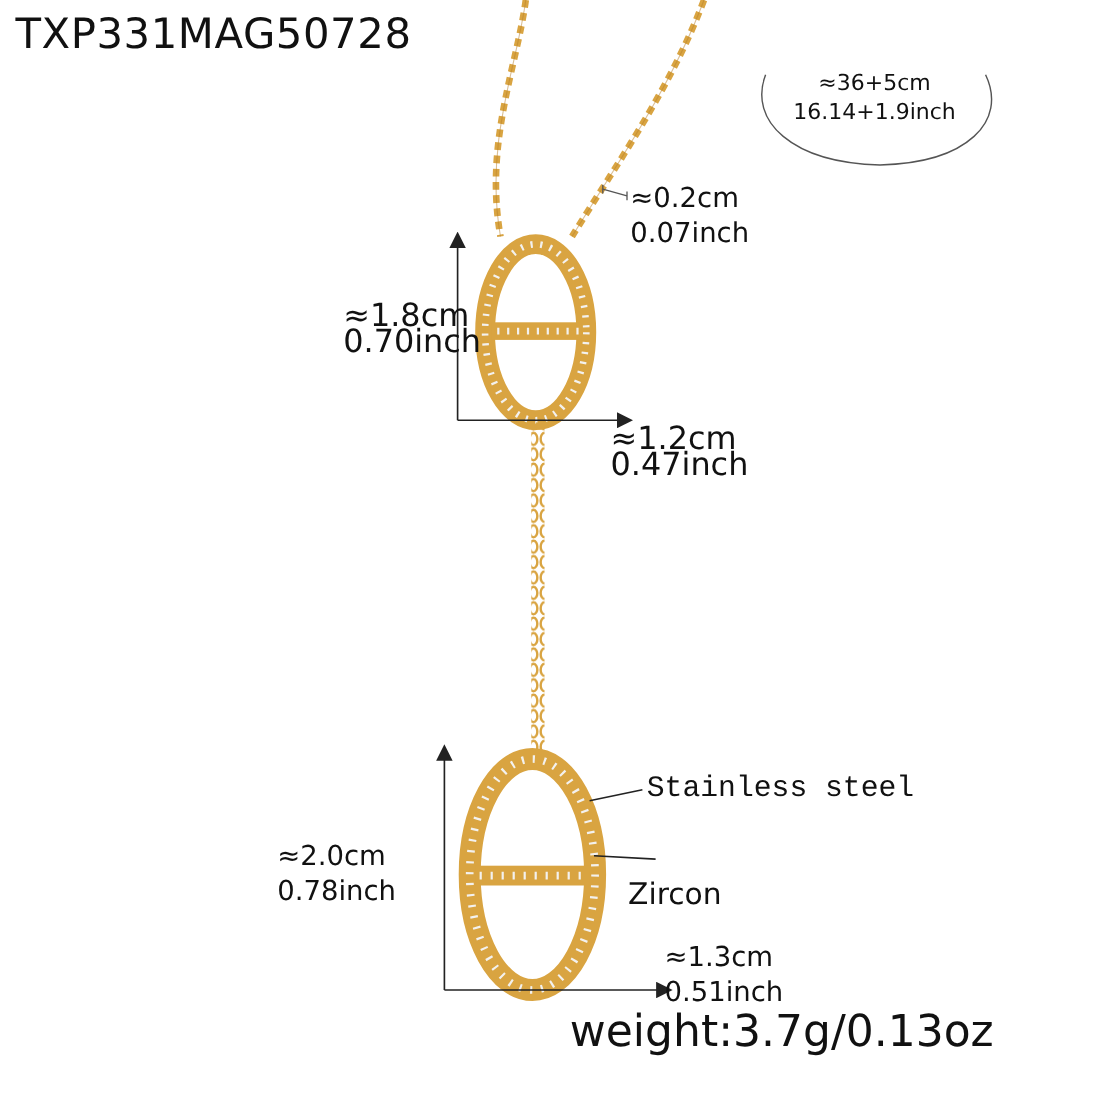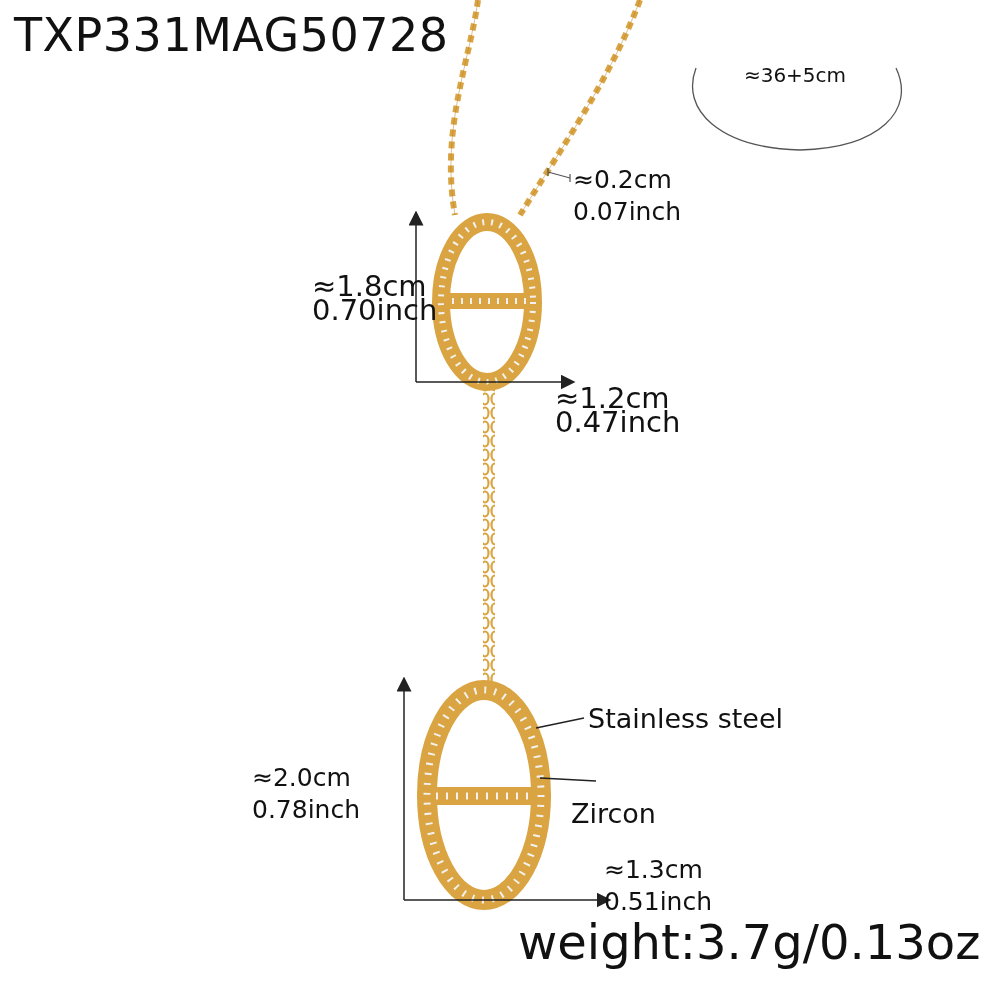--- a/index.html
+++ b/index.html
@@ -1,24 +1,24 @@
 <!DOCTYPE html>
 <html><head>
 <meta charset="utf-8">
 <style>
   html, body { margin:0; padding:0; background:#ffffff; }
   body { width:1000px; height:1000px; position:relative; overflow:hidden;
          font-family:"DejaVu Sans", sans-serif; color:#111; }
   .abs { position:absolute; }
-  .sku { left:14px; top:12px; font-size:46px; letter-spacing:0.5px; line-height:1; }
+  .sku { left:14px; top:12px; font-size:38px; letter-spacing:0.5px; line-height:1; }
   .len-text { left:700px; top:62px; width:190px; text-align:center; font-size:20px; line-height:26px; }
   .dim { font-size:29px; line-height:24px; white-space:nowrap; }
   .dim.big { font-size:25px; line-height:32px; }
   .material { font-size:27px; }
-  .weight { left:518px; top:918px; font-size:48px; line-height:1; }
+  .weight { left:518px; top:918px; font-size:40px; line-height:1; }
   svg.art { position:absolute; left:0; top:0; }
 </style>
 </head>
 <body>
 
 <svg class="art" width="1000" height="1000" viewBox="0 0 1000 1000">
   <defs>
     <pattern id="chainV" width="10" height="14" patternUnits="userSpaceOnUse">
       <ellipse cx="5" cy="7" rx="3.5" ry="5.5" fill="none" stroke="#d9a441" stroke-width="2.2"></ellipse>
     </pattern>
@@ -72,20 +72,21 @@
   <line x1="536" y1="728" x2="584" y2="718" stroke="#222" stroke-width="1.5"></line>
   <line x1="540" y1="778" x2="596" y2="781" stroke="#222" stroke-width="1.5"></line>
 
   <path d="M696,68 C680,110 720,148 800,150 C880,148 916,110 896,68" fill="none" stroke="#555" stroke-width="1.3"></path>
 </svg>
 
 <div class="abs sku">TXP331MAG50728</div>
 
 <div class="abs len-text">
   <div>≈36+5cm</div>
+  <div>16.14+1.9inch</div>
 </div>
 
 <div class="abs dim big" style="left:573px; top:164px;">
   <div>≈0.2cm</div>
   <div>0.07inch</div>
 </div>
 
 <div class="abs dim" style="left:312px; top:274px;">
   <div>≈1.8cm</div>
   <div>0.70inch</div>
@@ -99,16 +100,16 @@
 <div class="abs dim big" style="left:252px; top:762px;">
   <div>≈2.0cm</div>
   <div>0.78inch</div>
 </div>
 
 <div class="abs dim big" style="left:604px; top:854px;">
   <div>≈1.3cm</div>
   <div>0.51inch</div>
 </div>
 
-<div class="abs material" style="left:588px; top:703px;">Stainless steel</div>
+<div class="abs material" style="left:588px; top:703px;font-family:Liberation Mono, monospace;">Stainless steel</div>
 <div class="abs material" style="left:571px; top:766px;margin-top:32px;">Zircon</div>
 
 <div class="abs weight">weight:3.7g/0.13oz</div>
 
 </body></html>

